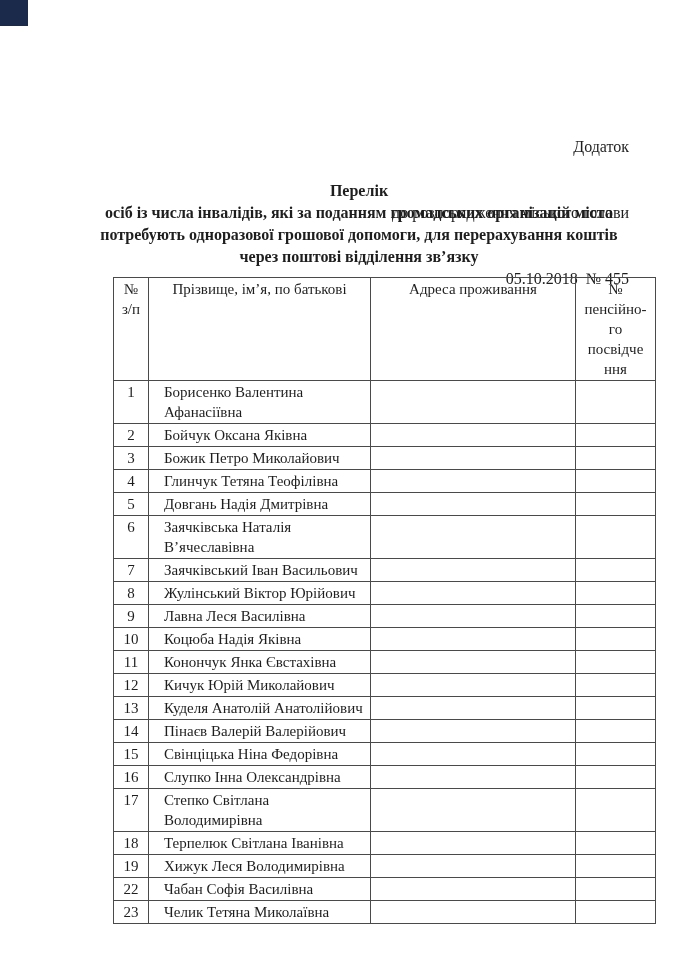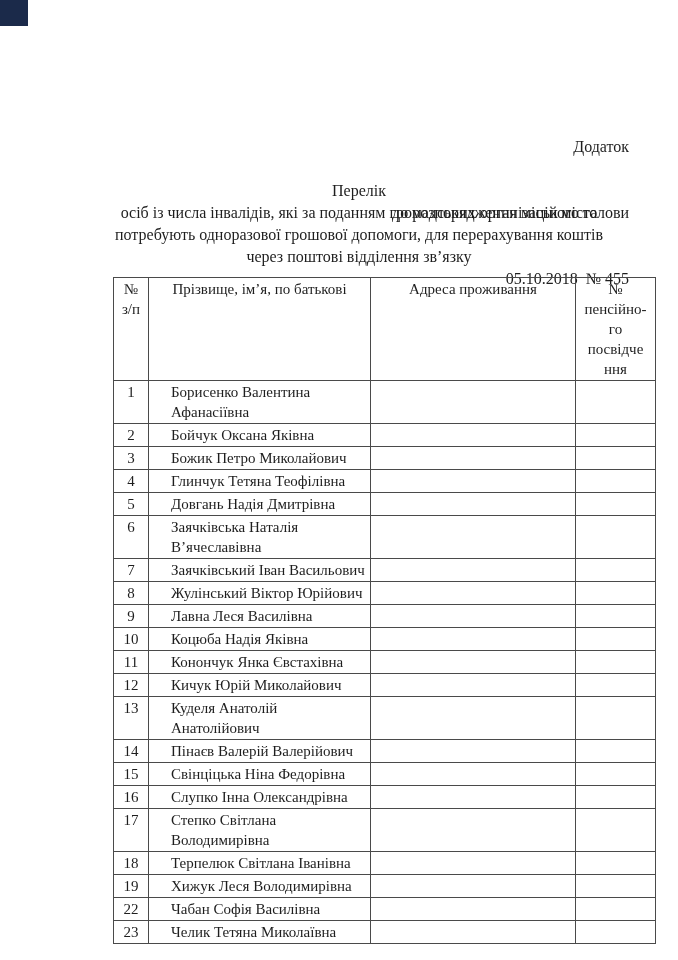--- a/index.html
+++ b/index.html
@@ -33,20 +33,21 @@
     text-align: right;
   }
   .title-block {
     position: absolute;
     left: 60px;
     top: 180px;
     width: 598px;
     text-align: center;
     font-size: 16px;
     line-height: 22px;
+    font-weight: bold;
   }
   table.doc-table {
     position: absolute;
     left: 113px;
     top: 277px;
     width: 542px;
     border-collapse: collapse;
     table-layout: fixed;
     font-size: 15px;
   }
@@ -62,21 +63,21 @@
   }
   .doc-table th {
     font-weight: normal;
     text-align: center;
     white-space: pre-line;
   }
   .doc-table td.cell-num {
     text-align: center;
   }
   .doc-table td.cell-name {
-    padding-left: 22px;
+    padding-left: 15px;
     white-space: pre-line;
   }
   .doc-table tbody tr { height: 21px; }
   
   .doc-table tbody tr:nth-child(15) { height: 17px; }
 </style>
 </head>
 <body>
 
 <div class="corner-artifact"></div>

